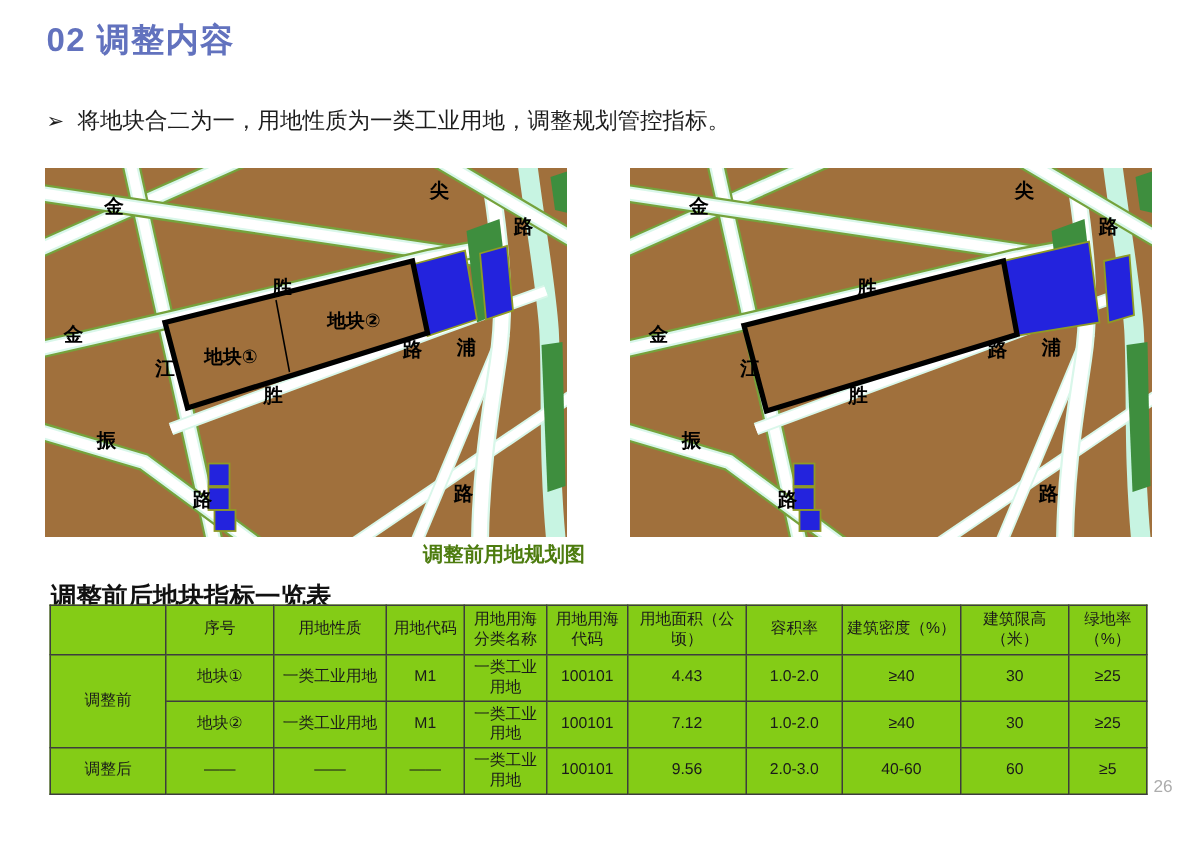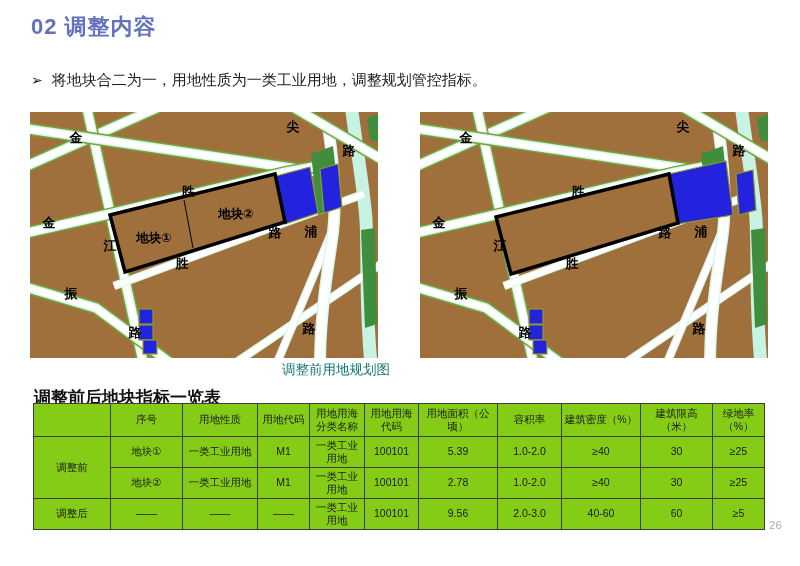--- a/index.html
+++ b/index.html
@@ -12,21 +12,21 @@
     color:#6272BE;letter-spacing:1px;
   }
   .bullet{
     position:absolute;left:31px;top:71px;font-size:15px;color:#1c1c1c;
     display:flex;gap:9px;align-items:baseline;
   }
   .bullet .mark{font-size:14px;color:#1c1c1c;}
   .map{position:absolute;top:112px;width:348px;height:246px;}
   .map.before{left:30px;}
   .map.after{left:420px;}
-  .cap{position:absolute;top:361px;font-size:13.5px;font-weight:normal;color:#0f766e;}
+  .cap{position:absolute;top:361px;font-size:13.5px;font-weight:bold;color:#4d7c0f;}
   .cap.before{left:30px;width:360px;text-align:right;}
   .cap.after{left:420px;width:313px;text-align:right;}
   .tbl-title{position:absolute;left:34px;top:386px;font-size:17px;font-weight:bold;color:#111;}
   table.ind{
     position:absolute;left:33px;top:403px;border-collapse:collapse;table-layout:fixed;
     width:731px;background:#84cc16;
   }
   table.ind th,table.ind td{
     border:1px solid #3d3d3d;text-align:center;vertical-align:middle;
     font-size:10.5px;font-weight:normal;color:#1a1a1a;padding:1px 2px;line-height:1.25;
@@ -219,33 +219,33 @@
       </tr>
     </thead>
     <tbody>
       <tr>
         <td rowspan="2">调整前</td>
         <td>地块①</td>
         <td>一类工业用地</td>
         <td>M1</td>
         <td>一类工业用地</td>
         <td>100101</td>
-        <td>5.39</td>
+        <td>4.43</td>
         <td>1.0-2.0</td>
         <td>≥40</td>
         <td>30</td>
         <td>≥25</td>
       </tr>
       <tr>
         <td>地块②</td>
         <td>一类工业用地</td>
         <td>M1</td>
         <td>一类工业用地</td>
         <td>100101</td>
-        <td>2.78</td>
+        <td>7.12</td>
         <td>1.0-2.0</td>
         <td>≥40</td>
         <td>30</td>
         <td>≥25</td>
       </tr>
       <tr>
         <td>调整后</td>
         <td>——</td>
         <td>——</td>
         <td>——</td>

